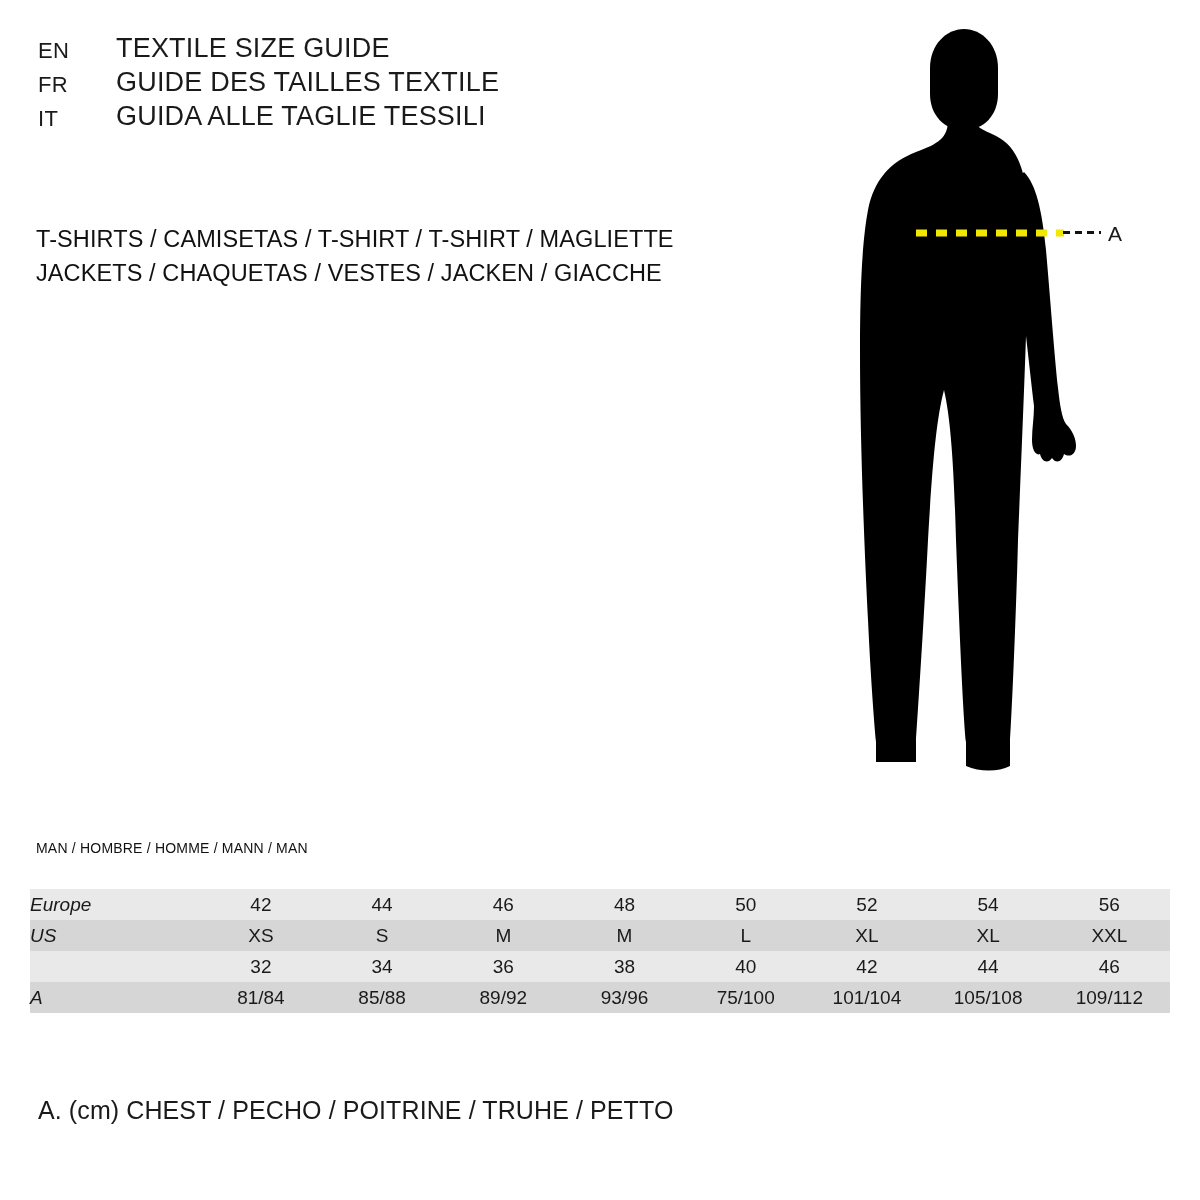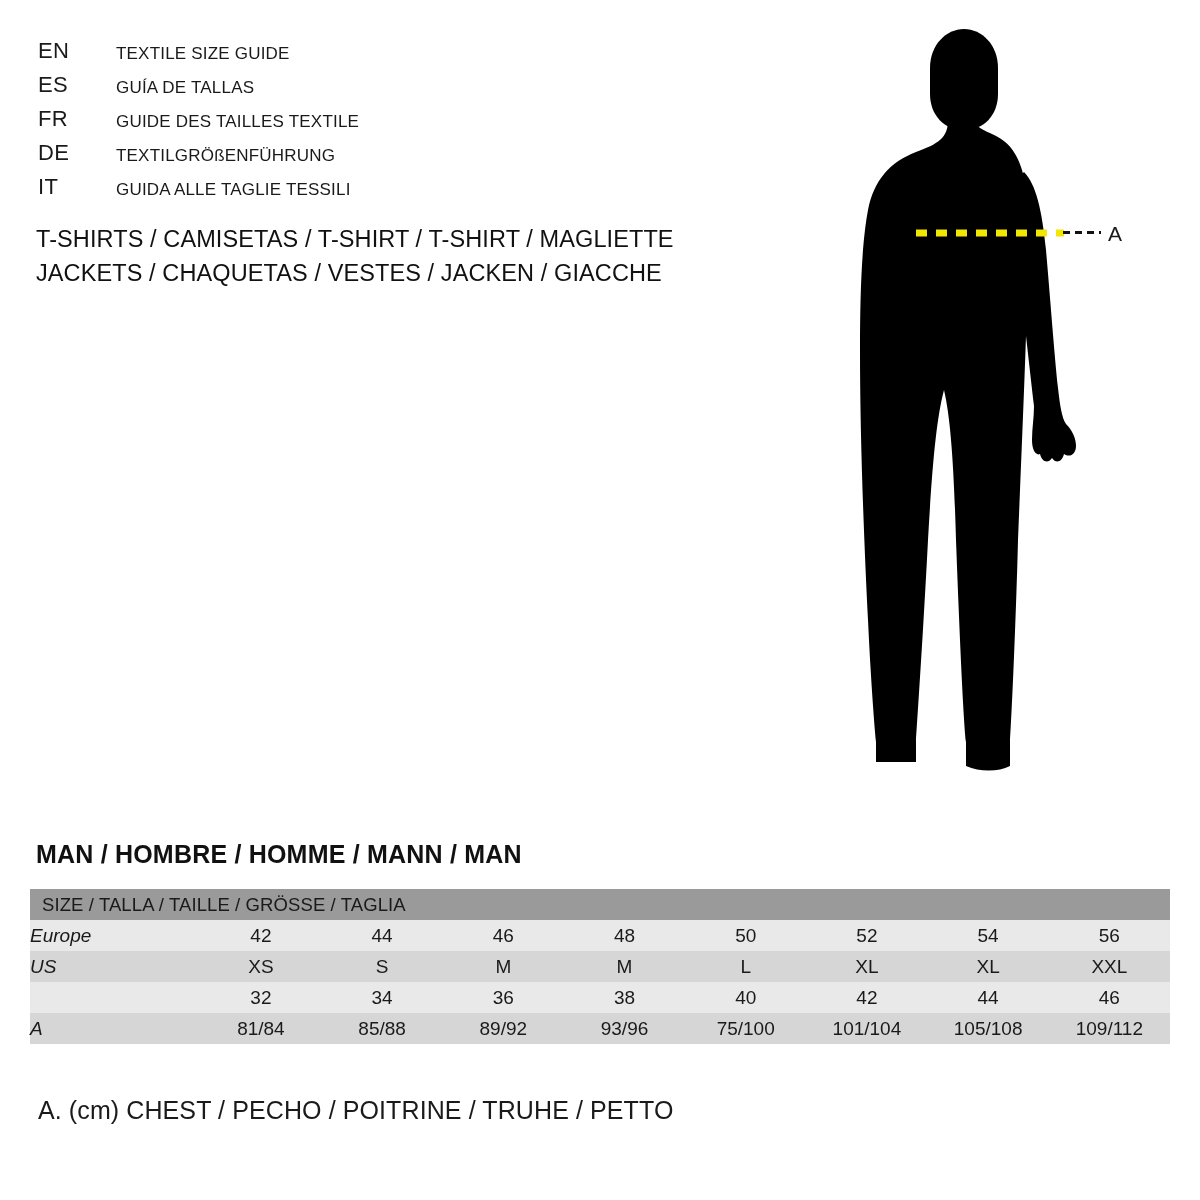--- a/index.html
+++ b/index.html
@@ -28,21 +28,21 @@
     align-items: flex-end;
     height: 34px;
   }
   .lang-code {
     width: 78px;
     font-size: 22px;
     letter-spacing: .3px;
     color: #1a1a1a;
   }
   .lang-text {
-    font-size: 17px;
+    font-size: 27px;
     letter-spacing: .2px;
     color: #1a1a1a;
   }
 
   .category-block {
     position: absolute;
     left: 36px;
     top: 222px;
     width: 760px;
   }
@@ -79,22 +79,22 @@
     width: 38px;
     height: 3px;
     background: repeating-linear-gradient(to right, #111 0 7px, transparent 7px 12px);
   }
 
   
   .section-title {
     position: absolute;
     left: 36px;
     top: 840px;
-    font-size: 25px;
-    font-weight: bold;
+    font-size: 14px;
+    font-weight: normal;
     letter-spacing: .2px;
     color: #111;
   }
 
   table.size-table {
     position: absolute;
     left: 30px;
     top: 889px;
     width: 1140px;
     border-collapse: collapse;
@@ -140,30 +140,22 @@
 </style>
 </head>
 <body>
 
 <div class="lang-block">
   <div class="lang-row">
     <div class="lang-code">EN</div>
     <div class="lang-text">TEXTILE SIZE GUIDE</div>
   </div>
   <div class="lang-row">
-    <div class="lang-code">ES</div>
-    <div class="lang-text">GUÍA DE TALLAS</div>
-  </div>
-  <div class="lang-row">
     <div class="lang-code">FR</div>
     <div class="lang-text">GUIDE DES TAILLES TEXTILE</div>
-  </div>
-  <div class="lang-row">
-    <div class="lang-code">DE</div>
-    <div class="lang-text">TEXTILGRÖßENFÜHRUNG</div>
   </div>
   <div class="lang-row">
     <div class="lang-code">IT</div>
     <div class="lang-text">GUIDA ALLE TAGLIE TESSILI</div>
   </div>
 </div>
 
 <div class="category-block">
   <div class="category-line">T-SHIRTS / CAMISETAS / T-SHIRT / T-SHIRT / MAGLIETTE</div>
   <div class="category-line">JACKETS / CHAQUETAS / VESTES / JACKEN / GIACCHE</div>
@@ -218,23 +210,20 @@
     </g>
   </svg>
 </div>
 <div class="dash-lead"></div>
 <div class="measure-label">A</div>
 
 <div class="section-title">MAN / HOMBRE / HOMME / MANN / MAN</div>
 
 <table class="size-table">
   <tbody>
-    <tr class="row-head">
-      <td colspan="9">SIZE / TALLA / TAILLE / GRÖSSE / TAGLIA</td>
-    </tr>
     <tr class="row-light">
       <td class="label-cell">Europe</td>
       <td class="val-cell">42</td>
       <td class="val-cell">44</td>
       <td class="val-cell">46</td>
       <td class="val-cell">48</td>
       <td class="val-cell">50</td>
       <td class="val-cell">52</td>
       <td class="val-cell">54</td>
       <td class="val-cell">56</td>

